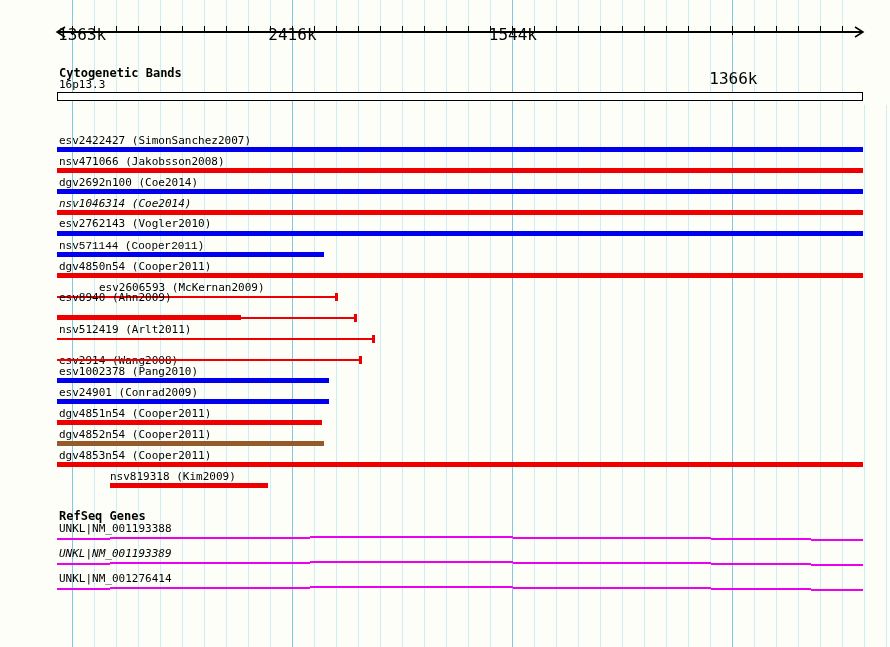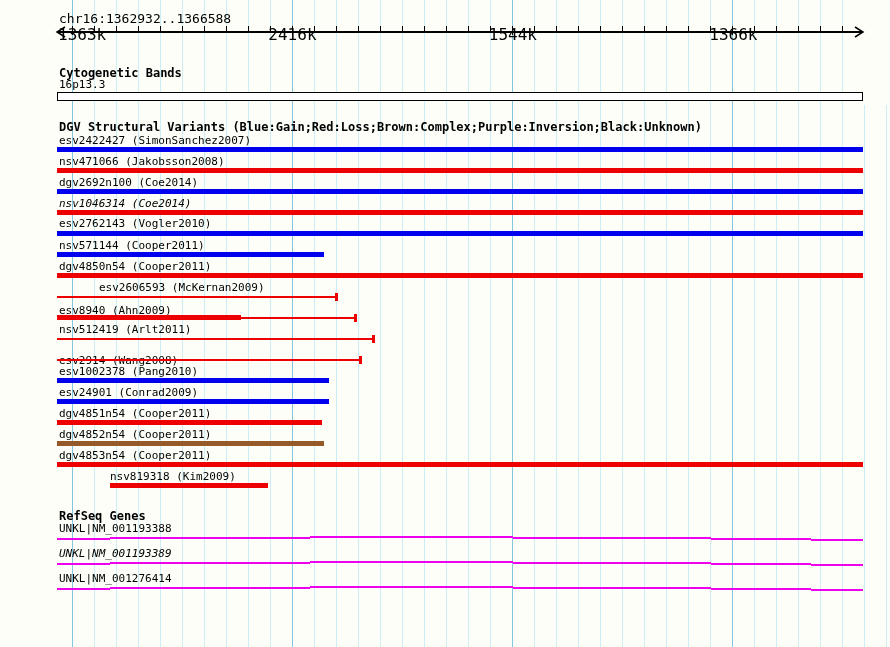--- a/index.html
+++ b/index.html
@@ -64,21 +64,20 @@
       <div class="grid major" style="left: 731.5px;"></div>
       <div class="grid" style="left: 753.5px;"></div>
       <div class="grid" style="left: 775.5px;"></div>
       <div class="grid" style="left: 797.5px;"></div>
       <div class="grid" style="left: 819.5px;"></div>
       <div class="grid" style="left: 841.5px;"></div>
       <div class="grid partial" style="left: 863.5px;"></div>
       <div class="grid partial" style="left: 885.5px;"></div>
     </div>
 
-  <div class="hdr">chr16:1362932..1366588</div>
   <div class="ruler-line"></div>
   <svg class="arrow" style="left:53px" width="14" height="14">
     <path d="M12,2 L4,7 L12,12" stroke="#000" stroke-width="1.5" fill="none"></path>
   </svg>
   <svg class="arrow" style="left:853px" width="14" height="14">
     <path d="M2,2 L10,7 L2,12" stroke="#000" stroke-width="1.5" fill="none"></path>
   </svg>
   <div id="tick-layer">
       <div class="tick" style="left: 71.5px; top: 26px; height: 9px;"></div>
       <div class="tick" style="left: 93.5px; top: 26px; height: 6px;"></div>
@@ -112,47 +111,46 @@
       <div class="tick" style="left: 709.5px; top: 26px; height: 6px;"></div>
       <div class="tick" style="left: 731.5px; top: 26px; height: 9px;"></div>
       <div class="tick" style="left: 753.5px; top: 26px; height: 6px;"></div>
       <div class="tick" style="left: 775.5px; top: 26px; height: 6px;"></div>
       <div class="tick" style="left: 797.5px; top: 26px; height: 6px;"></div>
       <div class="tick" style="left: 819.5px; top: 26px; height: 6px;"></div>
       <div class="tick" style="left: 841.5px; top: 26px; height: 6px;"></div>
       <div class="ticklabel first" style="left: 58px;">1363k</div>
       <div class="ticklabel" style="left: 292.451px;">2416k</div>
       <div class="ticklabel" style="left: 512.91px;">1544k</div>
-      <div class="ticklabel" style="left: 733.37px;">1366k</div>
+      <div class="ticklabel" style="left: 733.37px; margin-top: 44px;">1366k</div>
     </div>
 
   <div class="sect" style="top:66px">Cytogenetic Bands</div>
   <div class="lbl" style="top:79px">16p13.3</div>
   <div class="band"></div>
 
-  <div class="sect" style="top:120px">DGV Structural Variants (Blue:Gain;Red:Loss;Brown:Complex;Purple:Inversion;Black:Unknown)</div>
   <div id="variant-layer">
       <div class="lbl" style="top: 135px;">esv2422427 (SimonSanchez2007)</div>
       <div class="bar" style="left: 57px; width: 806px; top: 147px; background: rgb(0, 0, 238);"></div>
       <div class="lbl" style="top: 156px;">nsv471066 (Jakobsson2008)</div>
       <div class="bar" style="left: 57px; width: 806px; top: 168px; background: rgb(238, 0, 0);"></div>
       <div class="lbl" style="top: 177px;">dgv2692n100 (Coe2014)</div>
       <div class="bar" style="left: 57px; width: 806px; top: 189px; background: rgb(0, 0, 238);"></div>
       <div class="lbl" style="top: 198px; font-style: italic;">nsv1046314 (Coe2014)</div>
       <div class="bar" style="left: 57px; width: 806px; top: 210px; background: rgb(238, 0, 0);"></div>
       <div class="lbl" style="top: 218px;">esv2762143 (Vogler2010)</div>
       <div class="bar" style="left: 57px; width: 806px; top: 231px; background: rgb(0, 0, 238);"></div>
-      <div class="lbl" style="top: 240px;">nsv571144 (Cooper2011)</div>
+      <div class="lbl" style="top: 240px; font-family: Liberation Mono, monospace;">nsv571144 (Cooper2011)</div>
       <div class="bar" style="left: 57px; width: 266.536px; top: 252px; background: rgb(0, 0, 238);"></div>
       <div class="lbl" style="top: 261px;">dgv4850n54 (Cooper2011)</div>
       <div class="bar" style="left: 57px; width: 806px; top: 273px; background: rgb(238, 0, 0);"></div>
       <div class="lbl" style="top: 282px; margin-left: 40px;">esv2606593 (McKernan2009)</div>
       <div class="thin" style="left: 57px; width: 280.425px; top: 296px; background: rgb(238, 0, 0);"></div>
       <div class="etick" style="left: 335.425px; top: 293px; background: rgb(238, 0, 0);"></div>
-      <div class="lbl" style="top: 305px;">esv8940 (Ahn2009)</div>
+      <div class="lbl" style="top: 292px;">esv8940 (Ahn2009)</div>
       <div class="bar" style="left: 57px; width: 184.304px; top: 315px; background: rgb(238, 0, 0);"></div>
       <div class="thin" style="left: 241.304px; width: 114.198px; top: 317px; background: rgb(238, 0, 0);"></div>
       <div class="etick" style="left: 353.502px; top: 314px; background: rgb(238, 0, 0);"></div>
       <div class="lbl" style="top: 324px;">nsv512419 (Arlt2011)</div>
       <div class="thin" style="left: 57px; width: 317.462px; top: 338px; background: rgb(238, 0, 0);"></div>
       <div class="etick" style="left: 372.462px; top: 335px; background: rgb(238, 0, 0);"></div>
       <div class="lbl" style="top: 355px;">esv2914 (Wang2008)</div>
       <div class="thin" style="left: 57px; width: 304.455px; top: 359px; background: rgb(238, 0, 0);"></div>
       <div class="etick" style="left: 359.455px; top: 356px; background: rgb(238, 0, 0);"></div>
       <div class="lbl" style="top: 366px;">esv1002378 (Pang2010)</div>

